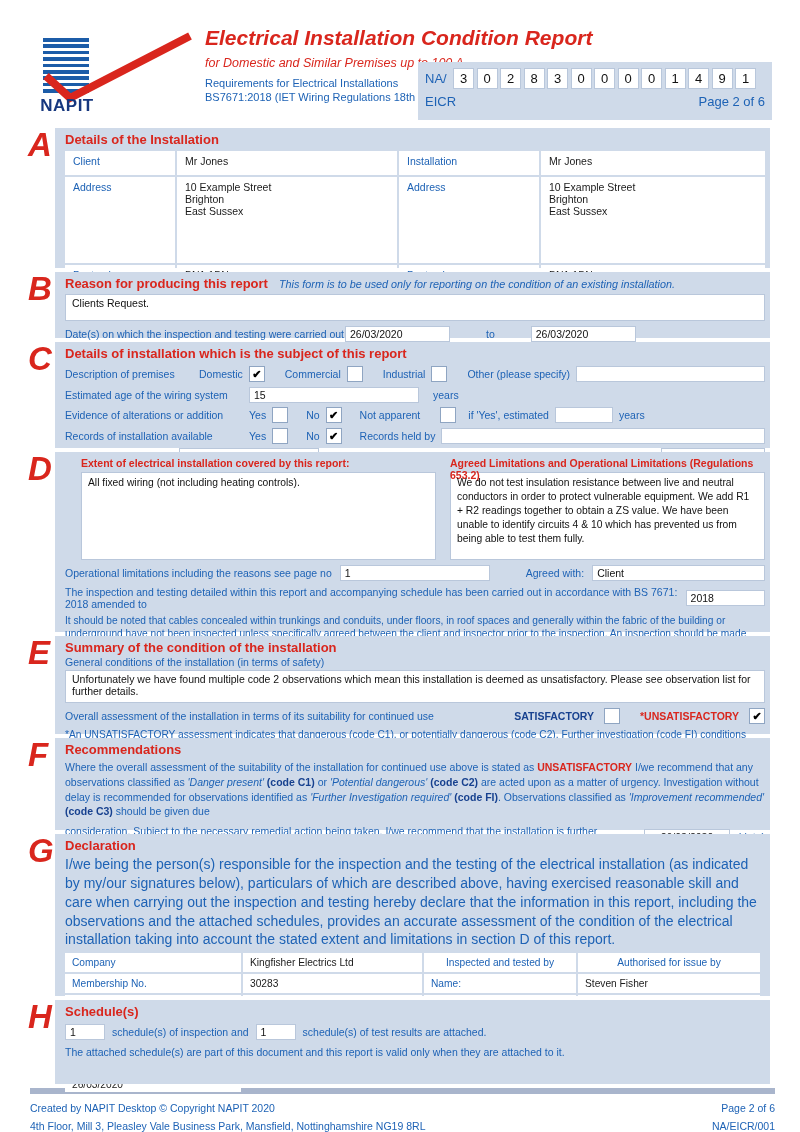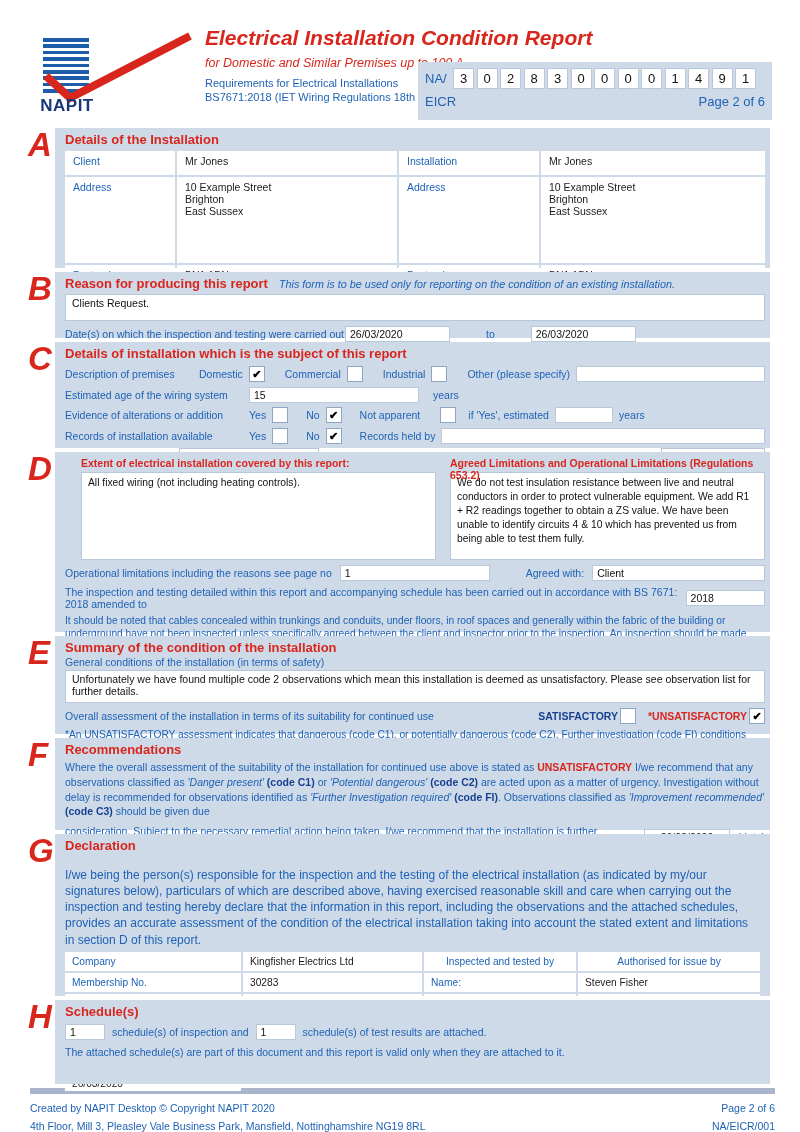--- a/index.html
+++ b/index.html
@@ -58,29 +58,29 @@
   .d-right{flex:1;}
   .d-head{color:#d9261d;font-weight:bold;font-size:10.5px;height:15px;}
   .d-box{height:88px;padding:3px 6px;font-size:10.3px;line-height:1.35;}
   .d-oplim{margin-top:5px;gap:8px;}
   .d-acc{margin-top:5px;gap:0;}
   .d-note{color:#1d62b5;font-size:10.2px;line-height:1.32;margin-top:4px;}
   
   #pE{height:98px;}
   .e-sub{color:#1d62b5;margin-top:0;}
   .e-box{margin-top:2px;height:33px;padding:2px 6px;}
-  .e-assess{margin-top:5px;gap:2px;}
+  .e-assess{margin-top:5px;gap:10px;}
   .e-foot{color:#1d62b5;margin-top:5px;font-size:10.2px;}
   
   #pF{height:92px;}
   .f-para{color:#1d62b5;line-height:1.4;margin-top:2px;}
   .f-line2{margin-top:6px;display:flex;align-items:center;gap:8px;color:#1d62b5;}
   
   #pG{height:162px;padding-right:10px;}
-  .g-decl{color:#1d62b5;font-size:12px;line-height:1.34;margin-top:13px;}
+  .g-decl{color:#1d62b5;font-size:14px;line-height:1.34;margin-top:1px;}
   .g-table{margin-top:4px;display:grid;grid-template-columns:176px 112px 65px 152px 1fr;
       grid-template-rows:19px 19px 26px 16px 17px;gap:2px;font-size:10.2px;}
   .g-cell{background:#fff;padding:2px 7px;box-sizing:border-box;display:flex;align-items:center;}
   .g-center{justify-content:center;}
   .sig{height:22px;}
   
   #pH{height:84px;}
   .h-row{margin-top:4px;gap:7px;}
   .h-note{color:#1d62b5;margin-top:6px;}
   

